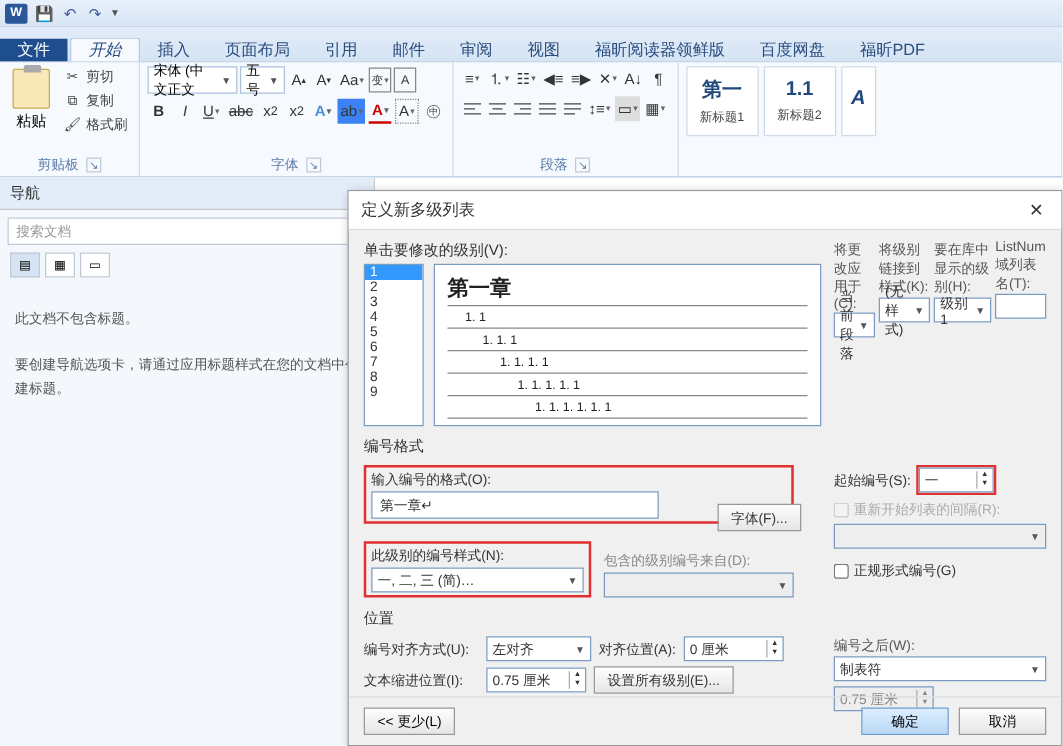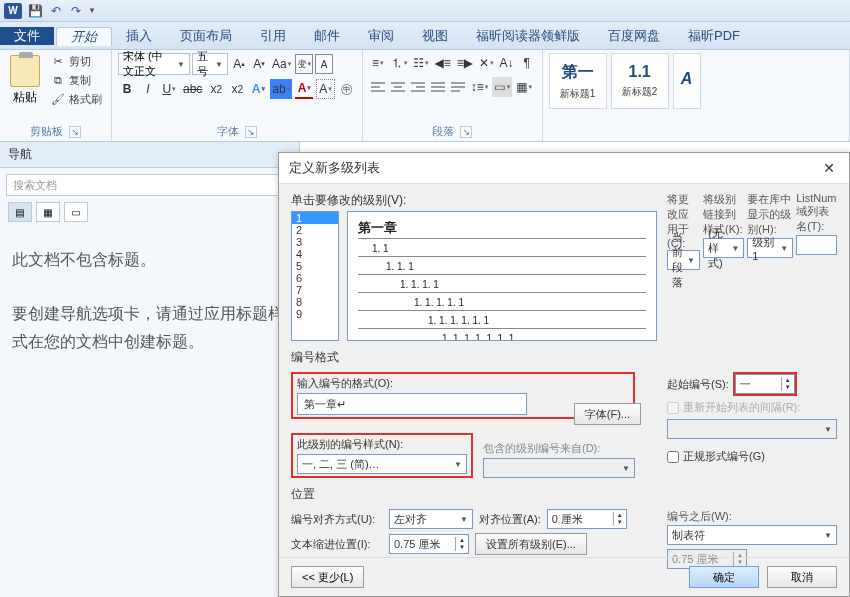--- a/index.html
+++ b/index.html
@@ -5,21 +5,21 @@
 * { box-sizing: border-box; margin: 0; padding: 0; font-family: "Microsoft YaHei", "SimSun", Arial, sans-serif; }
 body { width: 850px; height: 597px; overflow: hidden; background: #fff; position: relative; font-size: 12px; }
 
 
 .titlebar { height: 22px; background: linear-gradient(#e8f0fb, #d8e5f5); display: flex; align-items: center; padding: 0 4px; border-bottom: 1px solid #b5c9e1; }
 .titlebar .word-icon { width: 18px; height: 16px; background: #2b579a; color: #fff; font-size: 10px; font-weight: bold; display: flex; align-items: center; justify-content: center; border-radius: 2px; margin-right: 4px; }
 .titlebar .qat-icon { width: 16px; height: 16px; margin: 0 2px; display: flex; align-items: center; justify-content: center; color: #3b5998; font-size: 12px; }
 .titlebar .qat-dropdown { color: #555; font-size: 8px; margin-left: 2px; }
 
 
-.ribbon-tabs { height: 28px; background: linear-gradient(#e3edf9, #d5e3f3); display: flex; align-items: center; border-bottom: 1px solid #b5c9e1; }
+.ribbon-tabs { height: 28px; background: linear-gradient(#e3edf9, #d5e3f3); display: flex; align-items: flex-end; border-bottom: 1px solid #b5c9e1; }
 .file-tab { background: #1e4e8e; color: #fff; padding: 0 14px; display: flex; align-items: center; font-size: 13px; margin-right: 2px; }
 .rtab { padding: 0 14px; display: flex; align-items: center; color: #2a4d7f; font-size: 13px; cursor: pointer; }
 .rtab.active { background: #f6fafe; border: 1px solid #b5c9e1; border-bottom: none; border-radius: 3px 3px 0 0; margin-top: 2px; font-style: italic; }
 
 
 .ribbon-body { height: 92px; background: #f6fafe; display: flex; border-bottom: 1px solid #b5c9e1; }
 .rgroup { border-right: 1px solid #d0dbe8; display: flex; flex-direction: column; padding: 3px 6px 1px; position: relative; min-width: 60px; }
 .rgroup .content { flex: 1; display: flex; }
 .rgroup .label { text-align: center; color: #5a7aa8; font-size: 11px; padding: 1px 0; display: flex; justify-content: center; align-items: center; gap: 6px; }
 .rgroup .label .expander { font-size: 9px; color: #5a7aa8; border: 1px solid #c0c9d6; width: 12px; height: 12px; display: inline-flex; align-items: center; justify-content: center; }
@@ -51,38 +51,38 @@
 .style-item .preview { font-size: 16px; font-weight: bold; color: #1f497d; margin-bottom: 4px; }
 .style-item .name { font-size: 10px; color: #444; }
 
 
 .nav-pane { position: absolute; left: 0; top: 142px; width: 300px; bottom: 0; border-right: 1px solid #c8c8c8; background: #f4f8fd; }
 .nav-pane .header { background: #e3edf9; padding: 4px 8px; font-size: 12px; color: #333; border-bottom: 1px solid #c8c8c8; }
 .nav-pane .search { margin: 6px; border: 1px solid #c0c9d6; background: #fff; height: 22px; display: flex; align-items: center; padding: 0 6px; color: #999; font-size: 11px; }
 .nav-pane .tabs { display: flex; gap: 4px; margin: 4px 8px; }
 .nav-pane .tab { border: 1px solid #c0c9d6; background: #fff; width: 24px; height: 20px; display: flex; align-items: center; justify-content: center; font-size: 10px; }
 .nav-pane .tab.active { background: #d5e3f3; }
-.nav-pane .msg { padding: 20px 12px; color: #555; font-size: 16px; line-height: 1.7; }
+.nav-pane .msg { padding: 20px 12px; color: #555; font-size: 11px; line-height: 1.7; }
 
 
 .dialog { position: absolute; left: 278px; top: 152px; width: 572px; height: 445px; background: #f0f0f0; border: 1px solid #999; box-shadow: 2px 2px 8px rgba(0,0,0,0.3); }
 .dialog .titlebar2 { background: #fff; border-bottom: 1px solid #ddd; padding: 6px 10px; display: flex; justify-content: space-between; align-items: center; font-size: 13px; color: #333; }
 .dialog .close { font-size: 14px; cursor: pointer; padding: 0 4px; }
 .dialog .body { padding: 8px 12px; display: flex; flex-direction: column; gap: 4px; font-size: 12px; color: #333; }
 .dlabel { margin-bottom: 2px; }
 
 .top-row { display: flex; gap: 10px; }
 .level-list { width: 48px; height: 130px; border: 1px solid #7a9ac0; background: #fff; overflow: hidden; font-size: 11px; }
 .level-list .item { padding: 0 4px; }
 .level-list .item.sel { background: #3399ff; color: #fff; }
 .preview-box { flex: 1; height: 130px; border: 1px solid #7a9ac0; background: #fff; padding: 6px 10px; font-size: 10px; color: #222; overflow: hidden; line-height: 1.5; }
 .preview-box .line { white-space: nowrap; border-bottom: 1px solid #888; margin-bottom: 2px; display: flex; }
 .preview-box .line .lbl { margin-right: 4px; }
 .preview-box .line .rule { flex: 1; }
-.preview-box .l0 { font-weight: bold; font-size: 13px; }
+.preview-box .l0 { font-weight: bold; font-size: 17px; }
 
 .right-col { width: 170px; display: flex; flex-direction: row; gap: 3px; }
 .field { display: flex; flex-direction: column; gap: 1px; }
 .field label { font-size: 11px; color: #555; }
 .select { height: 20px; border: 1px solid #7a9ac0; background: #fff; display: flex; align-items: center; justify-content: space-between; padding: 0 4px; font-size: 11px; }
 .select .arrow { font-size: 8px; color: #555; }
 .text-input { height: 20px; border: 1px solid #7a9ac0; background: #fff; padding: 0 4px; font-size: 11px; display: flex; align-items: center; }
 
 .section-h { font-size: 12px; color: #333; margin-top: 4px; }
 .red-box { border: 2px solid #e03030; padding: 2px 4px; }

